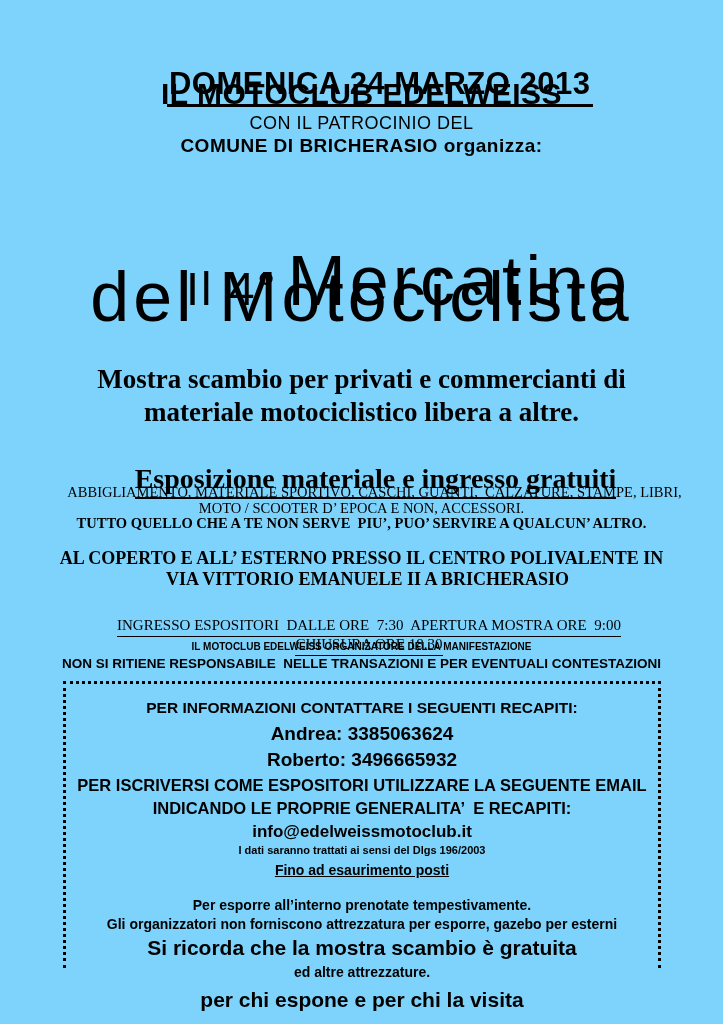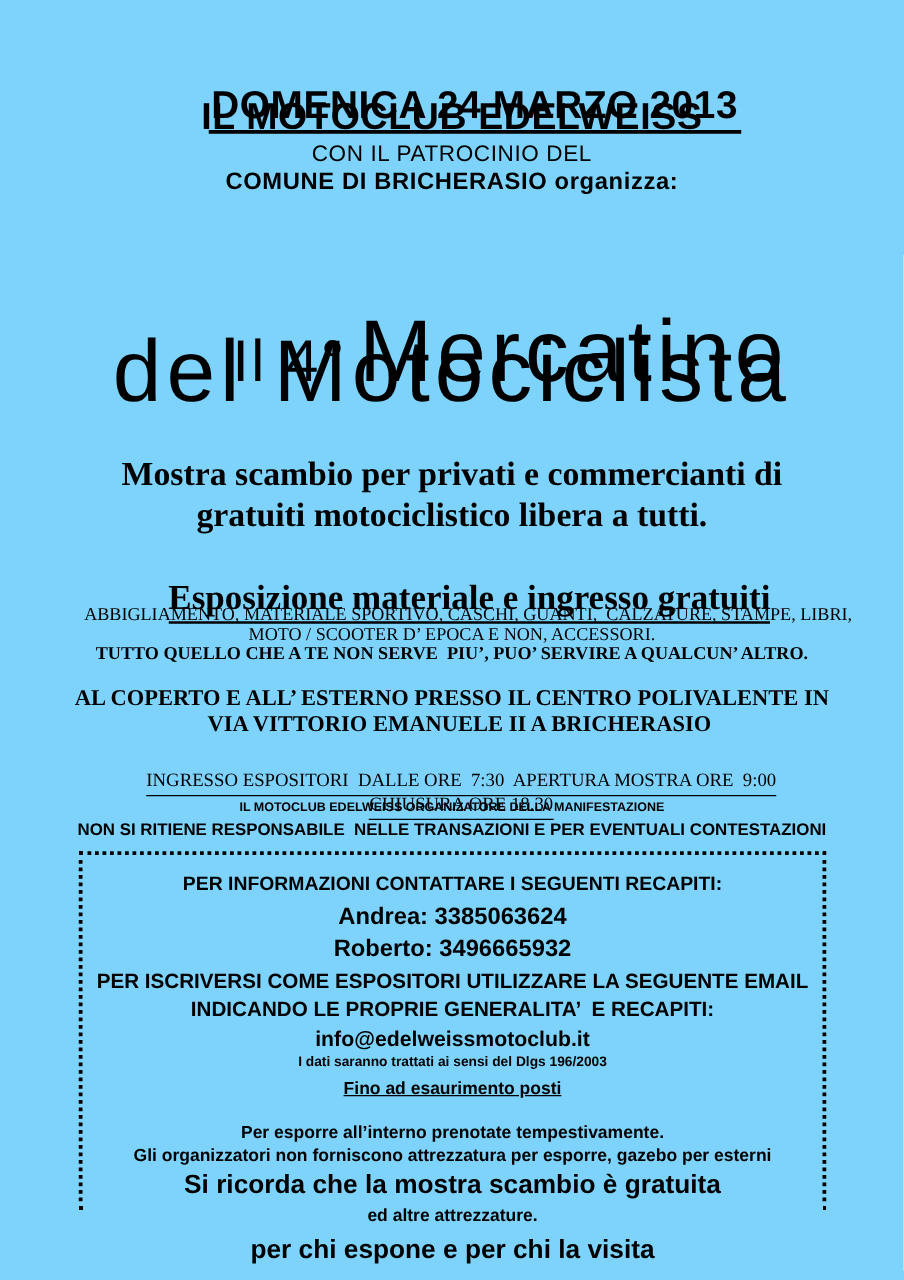--- a/index.html
+++ b/index.html
@@ -90,21 +90,21 @@
   <div class="line club-line">IL MOTOCLUB EDELWEISS</div>
   <div class="line patr-line1">CON IL PATROCINIO DEL</div>
   <div class="line patr-line2">COMUNE DI BRICHERASIO organizza:</div>
 
   <div class="line title-line title-1">
     <span class="title-prefix">Il 4°</span><span>Mercatino</span>
   </div>
   <div class="line title-line title-2">del Motociclista</div>
 
   <div class="line serif sub-1">Mostra scambio per privati e commercianti di</div>
-  <div class="line serif sub-2">gratuiti motociclistico libera a tutti.</div>
+  <div class="line serif sub-2">materiale motociclistico libera a altre.</div>
   <div class="line serif sub-3">
     <span>Esposizione materiale e ingresso gratuiti</span>
   </div>
 
   <div class="line serif items-1">ABBIGLIAMENTO, MATERIALE SPORTIVO, CASCHI, GUANTI,  CALZATURE, STAMPE, LIBRI,</div>
   <div class="line serif items-2">MOTO / SCOOTER D’ EPOCA E NON, ACCESSORI.</div>
   <div class="line serif slogan">TUTTO QUELLO CHE A TE NON SERVE  PIU’, PUO’ SERVIRE A QUALCUN’ ALTRO.</div>
 
   <div class="line serif loc-1">AL COPERTO E ALL’ ESTERNO PRESSO IL CENTRO POLIVALENTE IN</div>
   <div class="line serif loc-2">VIA VITTORIO EMANUELE II A BRICHERASIO</div>

